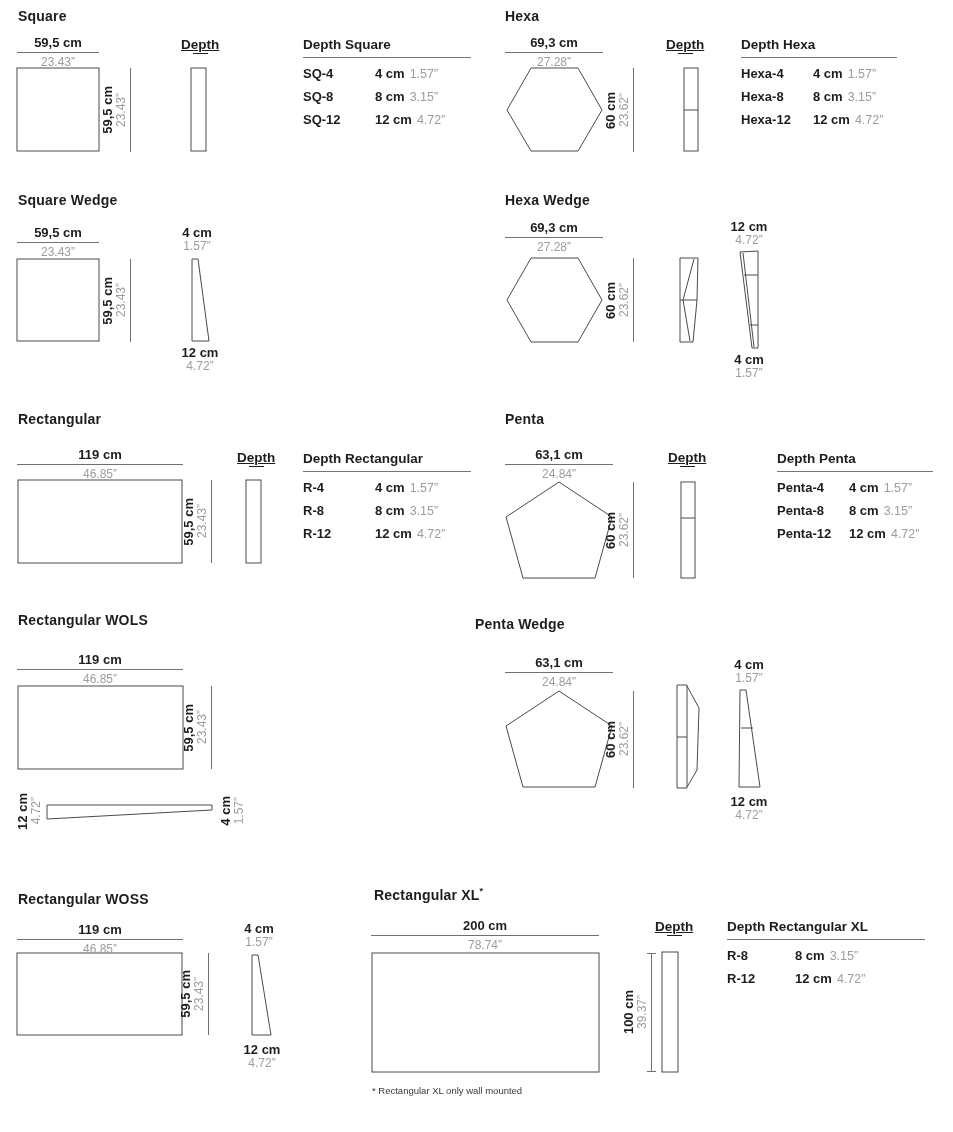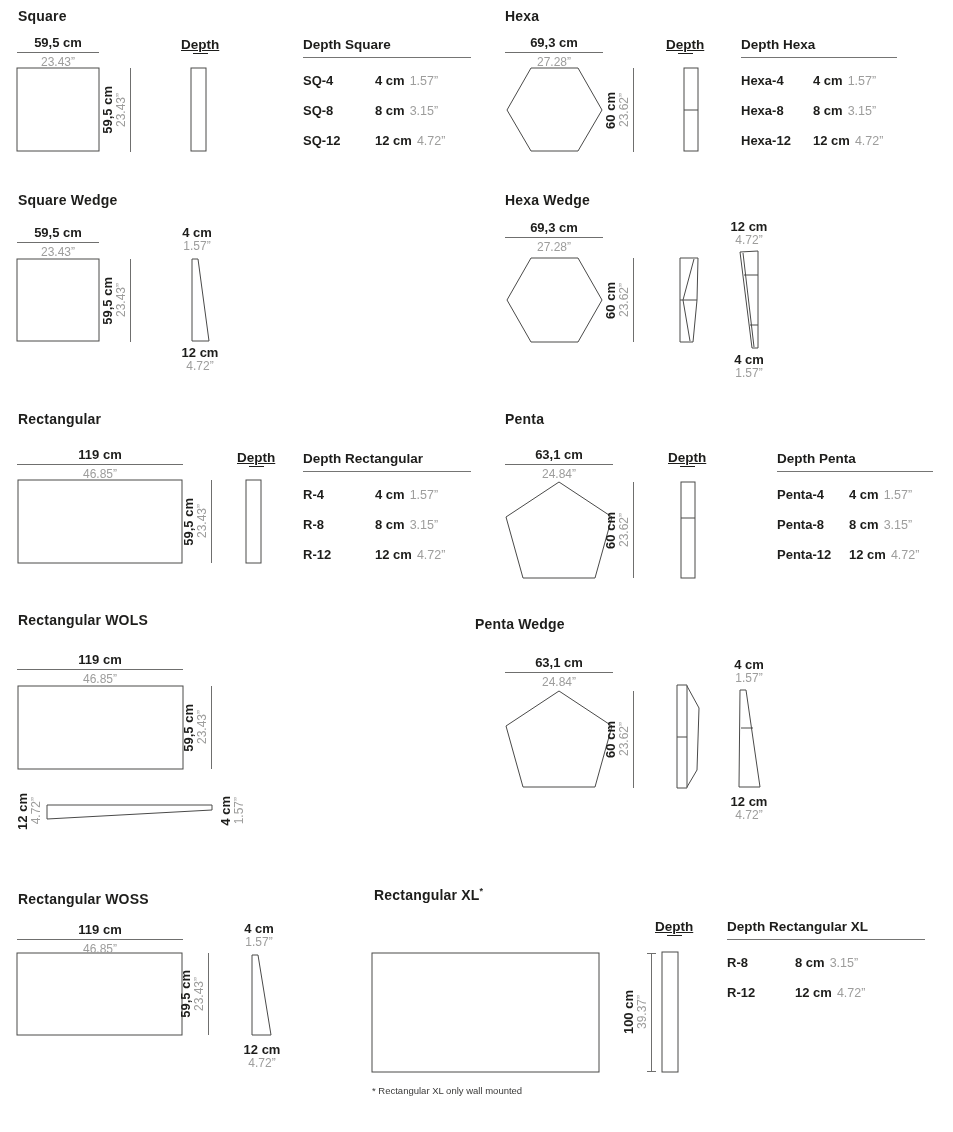--- a/index.html
+++ b/index.html
@@ -33,21 +33,21 @@
   
   .wlabel{position:absolute;text-align:center;}
   .wlabel .cm{display:block;font-weight:bold;font-size:13px;line-height:14px;color:var(--ink);}
   .wlabel .in{display:block;font-size:12px;line-height:13px;color:var(--muted);}
   
   .depth{position:absolute;font-weight:bold;font-size:13.5px;color:var(--ink);text-decoration:underline;}
   .depth::after{content:"";display:block;width:15px;margin:1px auto 0;border-top:1.5px solid var(--ink);}
   
   .tbl{position:absolute;font-size:13px;color:var(--ink);}
   .tbl .tbl-title{font-weight:bold;font-size:13.5px;padding-bottom:5px;border-bottom:1px solid #757574;}
-  .tbl .trow{display:flex;margin-top:15px;align-items:flex-end;}
+  .tbl .trow{display:flex;margin-top:8px;align-items:flex-end;}
   .tbl .code{font-weight:bold;width:72px;flex:none;}
   .tbl.narrowcode .code{width:68px;}
   .tbl .vcm2{font-weight:bold;margin-right:5px;}
   .tbl .vin2{color:var(--muted);font-size:12.5px;}
   
   .notebox{position:absolute;border:1px dashed #a6a6a5;padding:7px 8px 6px 11px;font-size:13.5px;line-height:17px;color:#3a3a39;}
   .footnote{position:absolute;font-size:9.5px;color:#3a3a39;}
 </style>
 </head>
 <body>
@@ -148,20 +148,25 @@
   <div class="hdim" style="left:505px;top:656px;width:108px">
     <span class="cm">63,1 cm</span>
     <span class="dline"></span>
     <span class="in">24.84”</span>
   </div>
   <div class="hdim" style="left:17px;top:923px;width:166px">
     <span class="cm">119 cm</span>
     <span class="dline"></span>
     <span class="in">46.85”</span>
   </div>
+  <div class="hdim" style="left:371px;top:919px;width:228px">
+    <span class="cm">200 cm</span>
+    <span class="dline"></span>
+    <span class="in">78.74”</span>
+  </div>
 
   <div class="vdim" style="left:101px;top:68px;height:84px">
     <span class="vcm">59,5 cm</span>
     <span class="vin">23.43”</span>
     <span class="vline"></span>
   </div>
   <div class="vdim" style="left:604px;top:68px;height:84px">
     <span class="vcm">60 cm</span>
     <span class="vin">23.62”</span>
     <span class="vline"></span>

